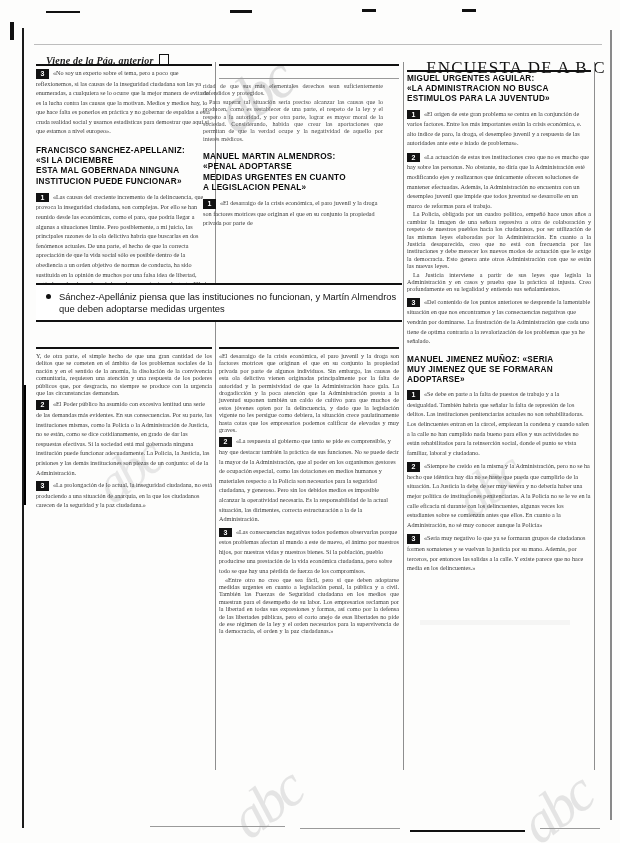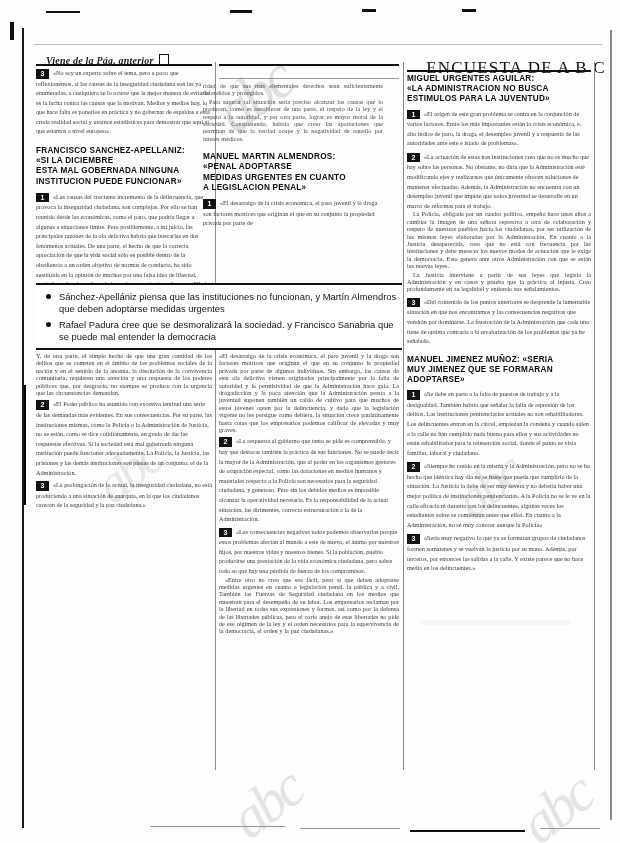--- a/index.html
+++ b/index.html
@@ -249,24 +249,20 @@
     <div class="qline" style="margin-top:4px;">
       <span class="qnum">3</span><span style="font-size:6.2px;line-height:7.4px;">«Sería muy negativo lo que ya se formaran grupos de ciudadanos formen somatenes y se vuelvan la justicia por su mano. Además, por terceros, por entonces las salidas a la calle. Y existe parece que no hace media en los delincuentes.»</span>
     </div>
   </div>
 
   <div class="pull">
     <div class="row">
       <div class="bullet"></div>
       <div class="txt">Sánchez-Apellániz piensa que las instituciones no funcionan, y Martín Almendros que deben adoptarse medidas urgentes</div>
     </div>
-    <div class="row">
-      <div class="bullet"></div>
-      <div class="txt">Rafael Padura cree que se desmoralizará la sociedad. y Francisco Sanabria que se puede mal entender la democracia</div>
-    </div>
   </div>
 
   <div class="hrule thin" style="left:150px;top:826px;width:135px;"></div>
   <div class="hrule thin" style="left:300px;top:828px;width:100px;"></div>
   <div class="hrule" style="left:410px;top:830px;width:115px;"></div>
   <div class="hrule thin" style="left:540px;top:828px;width:60px;"></div>
 
   <div class="smudge" style="left:60px;top:250px;width:120px;height:6px;opacity:.03;"></div>
   <div class="smudge" style="left:420px;top:620px;width:150px;height:5px;opacity:.03;"></div>
 

